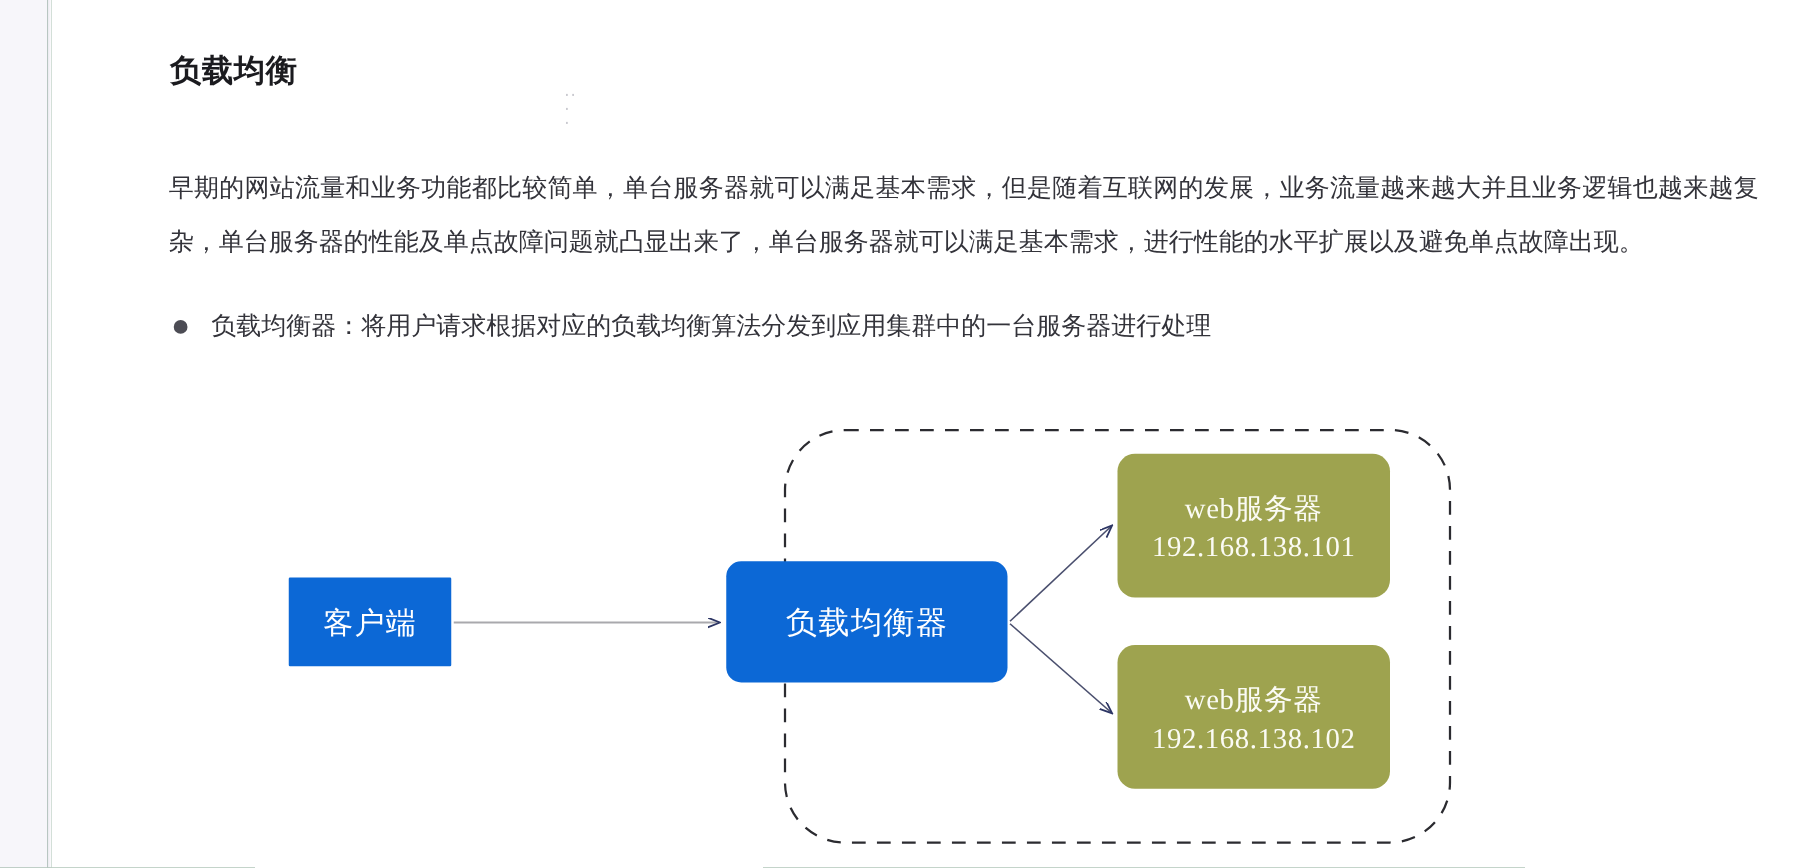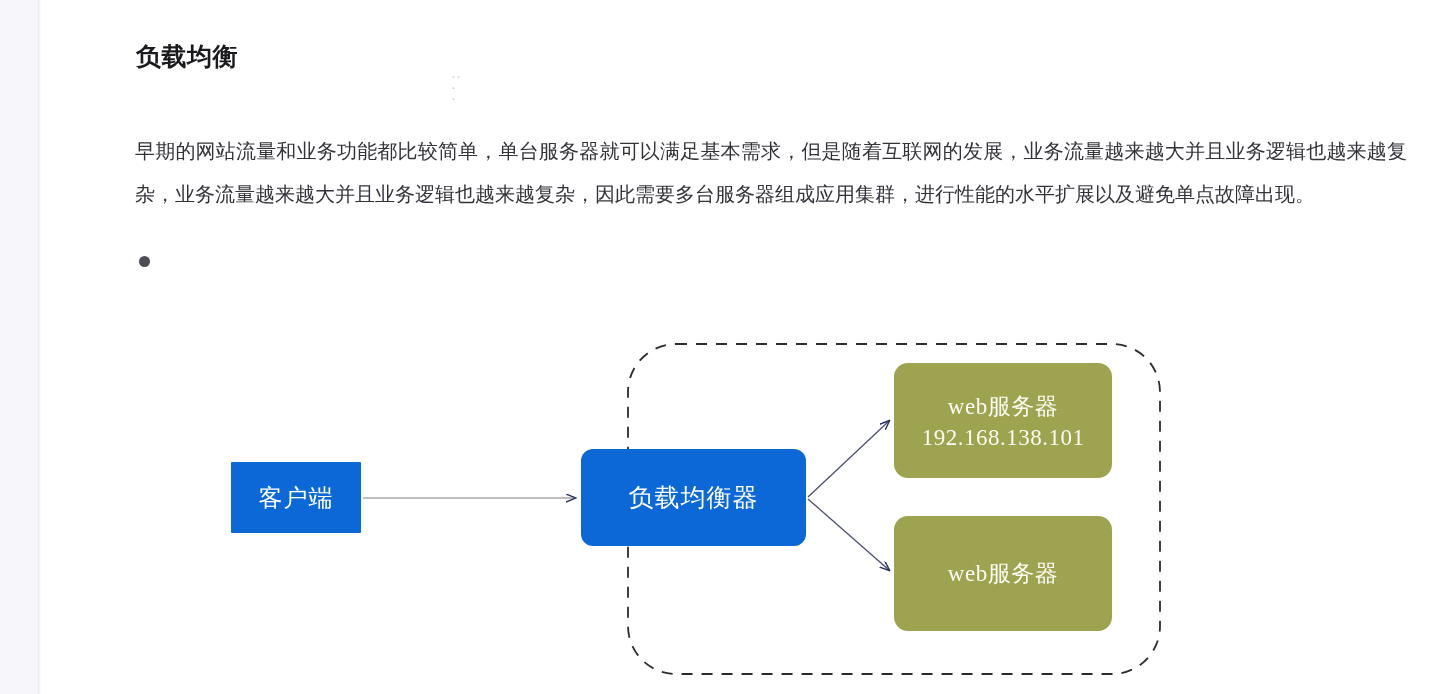--- a/index.html
+++ b/index.html
@@ -176,25 +176,26 @@
   <div class="content">
 
     <h1 class="doc-title">负载均衡</h1>
 
     <div class="caret-artifact">
       <span>··</span>
       <span>·</span>
       <span>·</span>
     </div>
 
-    <p class="paragraph">早期的网站流量和业务功能都比较简单，单台服务器就可以满足基本需求，但是随着互联网的发展，业务流量越来越大并且业务逻辑也越来越复杂，业务流量越来越大并且业务逻辑也越来越复杂，因此需要多台服务器组成应用集群，进行性能的水平扩展以及避免单点故障出现。</p>
+    <p class="paragraph">早期的网站流量和业务功能都比较简单，单台服务器就可以满足基本需求，但是随着互联网的发展，业务流量越来越大并且业务逻辑也越来越复杂，单台服务器的性能及单点故障问题就凸显出来了，单台服务器就可以满足基本需求，进行性能的水平扩展以及避免单点故障出现。</p>
 
     <div class="bullets">
       <div class="bullet-row">
         <span class="bullet-dot"></span>
+        <span>负载均衡器：将用户请求根据对应的负载均衡算法分发到应用集群中的一台服务器进行处理</span>
       </div>
     </div>
 
     <div class="diagram">
 
       <svg width="1405" height="694" viewBox="0 0 1405 694">
         <defs>
           <marker id="arrow-navy" markerWidth="11" markerHeight="11" refX="9" refY="4" orient="auto" markerUnits="userSpaceOnUse">
             <path d="M0,0 L10,4 L0,8" fill="none" stroke="#2c3564" stroke-width="1.4"></path>
           </marker>
@@ -217,17 +218,18 @@
         <span class="line1">负载均衡器</span>
       </div>
 
       <div class="node node-web node-web-1">
         <span class="line1">web服务器</span>
         <span class="line2">192.168.138.101</span>
       </div>
 
       <div class="node node-web node-web-2">
         <span class="line1">web服务器</span>
+        <span class="line2">192.168.138.102</span>
       </div>
 
     </div>
   </div>
 </div>
 
 </body></html>

